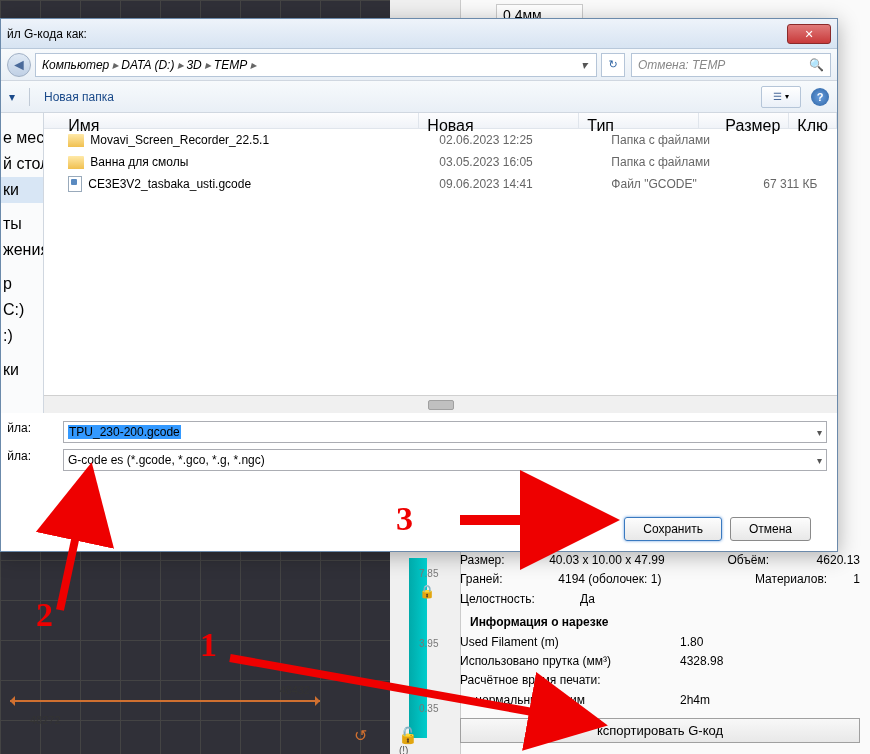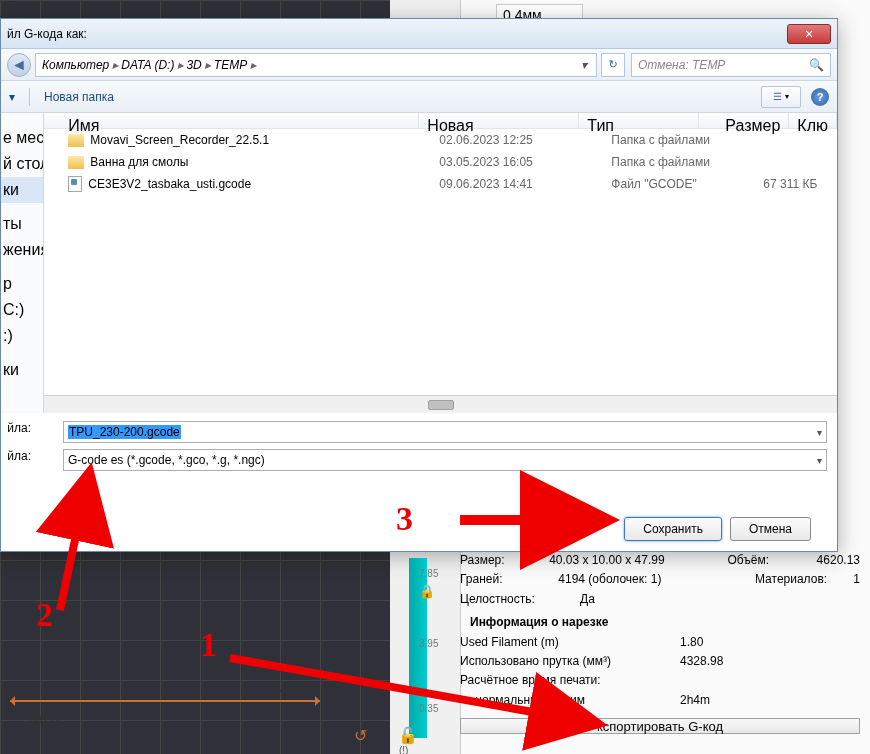--- a/index.html
+++ b/index.html
@@ -71,21 +71,21 @@
   .dlg-buttons .primary { border-color: #3a7ac0; box-shadow: 0 0 3px #6aa0e0; }
 
   
   .info-below { position: absolute; left: 460px; top: 552px; width: 400px; font-size: 12px; line-height: 1.45; }
   .info-below .row { display: flex; margin-bottom: 2px; }
   .info-below .lab { width: 120px; }
   .info-below .hdr { font-weight: bold; margin: 6px 0 2px 10px; }
   .info-below .val2 { width: 240px; }
   .info-below .labw { width: 220px; }
 
-  .export-btn { position: absolute; left: 460px; top: 718px; width: 400px; height: 16px; background: linear-gradient(#f8f8f8,#e8e8e8); border: 1px solid #a0a0a0; font-size: 13px; display:flex;align-items:center;justify-content:center; cursor:pointer;}
+  .export-btn { position: absolute; left: 460px; top: 718px; width: 400px; height: 25px; background: linear-gradient(#f8f8f8,#e8e8e8); border: 1px solid #a0a0a0; font-size: 13px; display:flex;align-items:center;justify-content:center; cursor:pointer;}
 
   
   .ruler { position: absolute; left: 10px; top: 700px; width: 310px; display:flex; align-items:center; font-size:11px; color:#d07030;}
   .ruler .line { flex:1; height:2px; background:#d07030; position:relative;}
   .ruler .line::before,.ruler .line::after{content:"";position:absolute;top:-4px;width:0;height:0;border:5px solid transparent;}
   .ruler .line::before{left:-5px;border-right-color:#d07030;}
   .ruler .line::after{right:-5px;border-left-color:#d07030;}
   .ruler .num { position:absolute; color:#333; font-size:11px;}
   .ruler .n1 { right:10px; top:-16px;}
   .ruler .n2 { left:20px; top:14px;}

